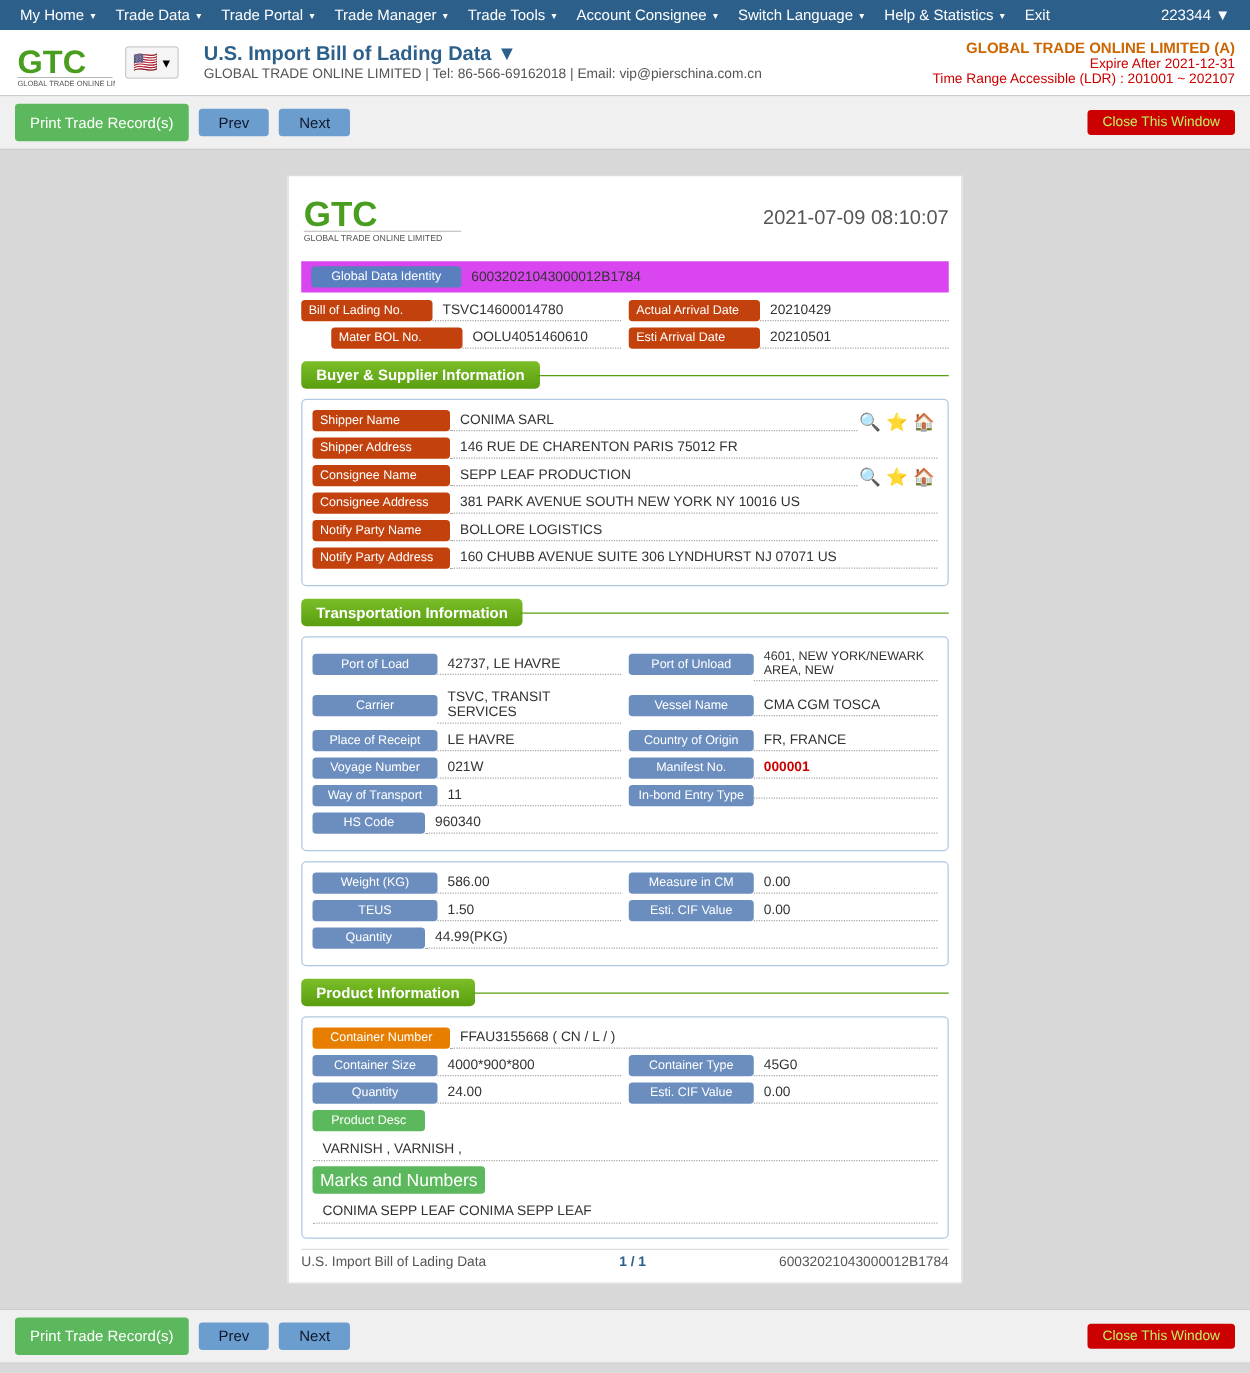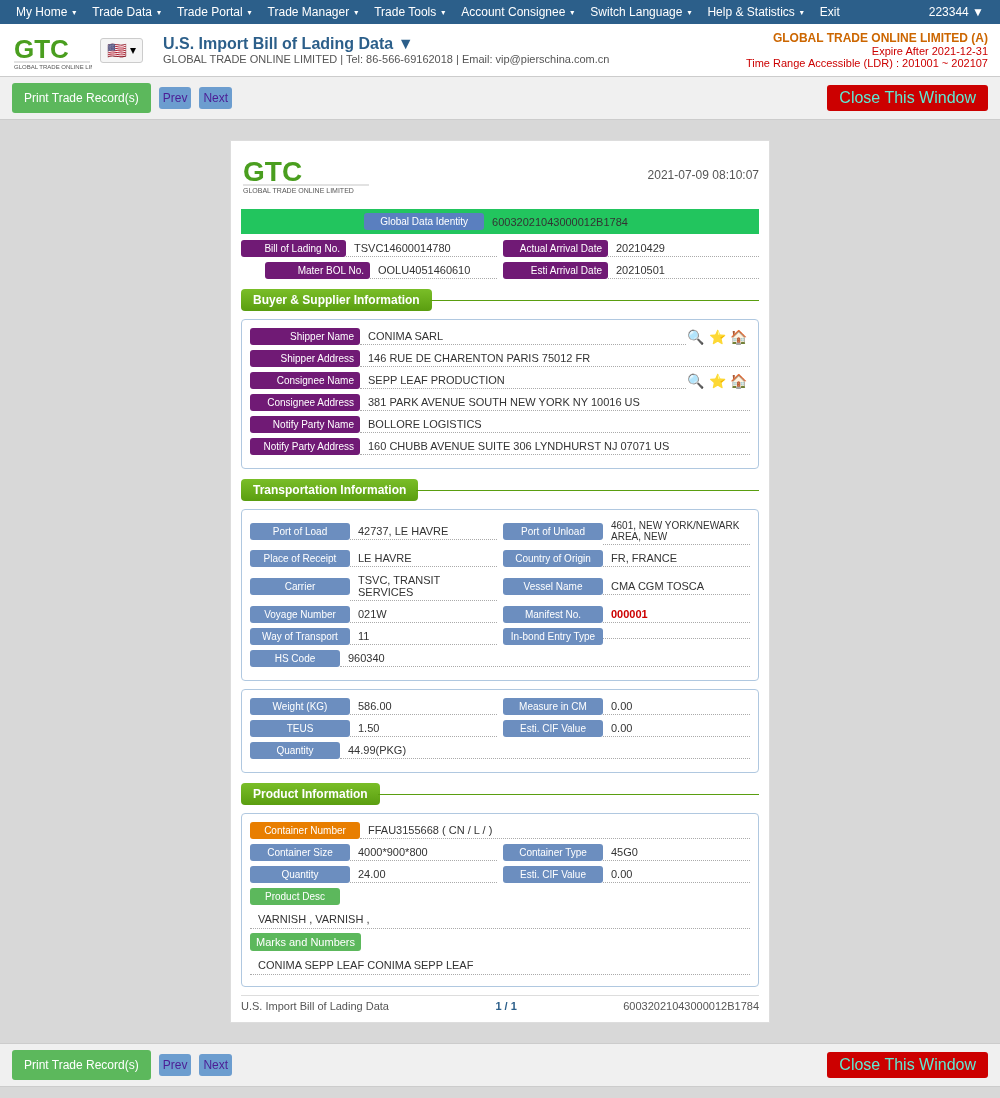--- a/index.html
+++ b/index.html
@@ -19,36 +19,36 @@
     .flag { font-size: 16px; }
     .title-area { margin-left: 20px; }
     .title-area h2 { font-size: 16px; color: #2c5f8a; font-weight: bold; }
     .title-area p { font-size: 11px; color: #555; }
     .account-info { margin-left: auto; text-align: right; font-size: 11px; color: #cc0000; }
     .account-info .name { color: #cc6600; font-weight: bold; font-size: 12px; }
 
     
     .action-bar { background: #f0f0f0; padding: 6px 12px; display: flex; align-items: center; gap: 8px; border-bottom: 1px solid #ccc; }
     .btn-print { background: #5cb85c; color: white; border: none; padding: 8px 12px; border-radius: 3px; cursor: pointer; font-size: 12px; }
-    .btn-nav { background: #6c9dcf; color: #4c1d95; border: none; padding: 4px 4px; border-radius: 3px; cursor: pointer; font-size: 12px; }
-    .btn-close { background: #cc0000; color: #5eead4; border: none; padding: 4px 12px; border-radius: 3px; cursor: pointer; font-size: 16px; margin-left: auto; }
+    .btn-nav { background: #6c9dcf; color: #0f172a; border: none; padding: 4px 16px; border-radius: 3px; cursor: pointer; font-size: 12px; }
+    .btn-close { background: #cc0000; color: #bef264; border: none; padding: 4px 12px; border-radius: 3px; cursor: pointer; font-size: 11px; margin-left: auto; }
 
     
     .content-card { background: white; margin: 10px auto; width: 540px; padding: 10px; border: 1px solid #ddd; }
     .card-header { display: flex; justify-content: space-between; align-items: center; margin-bottom: 10px; }
 
     
     .field-row { display: flex; align-items: center; margin-bottom: 5px; }
-    .field-label { background: #701a75; color: white; font-size: 10px; padding: 3px 6px; border-radius: 3px; min-width: 110px; text-align: right; }
+    .field-label { background: #c2410c; color: white; font-size: 10px; padding: 3px 6px; border-radius: 3px; min-width: 110px; text-align: left; }
     .field-label-orange { background: #e87e00; color: white; font-size: 10px; padding: 3px 6px; border-radius: 3px; min-width: 110px; text-align: center; }
     .field-label-green { background: #5cb85c; color: white; font-size: 10px; padding: 3px 6px; border-radius: 3px; min-width: 110px; text-align: center; }
     .field-value { font-size: 11px; color: #333; padding: 2px 8px; flex: 1; border-bottom: 1px dotted #aaa; }
 
     
-    .global-id-row { background: #22c55e; padding: 4px 8px; margin-bottom: 6px; display: flex; align-items: center; justify-content: center; }
+    .global-id-row { background: #d946ef; padding: 4px 8px; margin-bottom: 6px; display: flex; align-items: center; }
     .global-id-label { background: #5a7fbf; color: white; font-size: 10px; padding: 3px 6px; border-radius: 3px; min-width: 120px; text-align: center; }
     .global-id-value { font-size: 11px; color: #333; padding: 2px 8px; }
 
     
     .dual-field-row { display: flex; align-items: center; margin-bottom: 5px; gap: 6px; }
     .dual-field { display: flex; align-items: center; flex: 1; }
     .dual-field .field-label { min-width: 100px; }
     .dual-field .field-value { flex: 1; }
 
     
@@ -160,21 +160,21 @@
     <div class="content-card">
 
       <div class="card-header">
         <div>
           <svg width="130" height="45" viewBox="0 0 130 45">
             <text x="2" y="30" font-size="28" font-weight="bold" fill="#4a9e1f" font-family="Arial">GTC</text>
             <line x1="2" y1="34" x2="128" y2="34" stroke="#888" stroke-width="0.5"></line>
             <text x="2" y="42" font-size="7" fill="#555" font-family="Arial">GLOBAL TRADE ONLINE LIMITED</text>
           </svg>
         </div>
-        <div style="font-size:12px;color:#555;">2021-07-09 08:10:07</div>
+        <div style="font-size:16px;color:#555;">2021-07-09 08:10:07</div>
       </div>
 
       <div class="global-id-row">
         <span class="global-id-label">Global Data Identity</span>
         <span class="global-id-value">60032021043000012B1784</span>
       </div>
 
       <div class="dual-field-row">
         <div class="dual-field">
           <span class="field-label" style="min-width:105px;">Bill of Lading No.</span>
@@ -252,37 +252,37 @@
             <span class="field-value">42737, LE HAVRE</span>
           </div>
           <div class="dual-field">
             <span class="field-label field-label-sm">Port of Unload</span>
             <span class="field-value" style="font-size:10px;">4601, NEW YORK/NEWARK AREA, NEW</span>
           </div>
         </div>
 
         <div class="dual-field-row">
           <div class="dual-field">
+            <span class="field-label field-label-sm">Carrier</span>
+            <span class="field-value">TSVC, TRANSIT SERVICES</span>
+          </div>
+          <div class="dual-field">
+            <span class="field-label field-label-sm">Vessel Name</span>
+            <span class="field-value">CMA CGM TOSCA</span>
+          </div>
+        </div>
+
+        <div class="dual-field-row">
+          <div class="dual-field">
             <span class="field-label field-label-sm">Place of Receipt</span>
             <span class="field-value">LE HAVRE</span>
           </div>
           <div class="dual-field">
             <span class="field-label field-label-sm">Country of Origin</span>
             <span class="field-value">FR, FRANCE</span>
-          </div>
-        </div>
-
-        <div class="dual-field-row">
-          <div class="dual-field">
-            <span class="field-label field-label-sm">Carrier</span>
-            <span class="field-value">TSVC, TRANSIT SERVICES</span>
-          </div>
-          <div class="dual-field">
-            <span class="field-label field-label-sm">Vessel Name</span>
-            <span class="field-value">CMA CGM TOSCA</span>
           </div>
         </div>
 
         <div class="dual-field-row">
           <div class="dual-field">
             <span class="field-label field-label-sm">Voyage Number</span>
             <span class="field-value">021W</span>
           </div>
           <div class="dual-field">
             <span class="field-label field-label-sm">Manifest No.</span>
@@ -370,21 +370,21 @@
           </div>
         </div>
 
         <div class="field-row">
           <span class="field-label-green" style="min-width:90px;border-radius:3px;padding:3px 2px;font-size:10px;">Product Desc</span>
         </div>
 
         <div class="product-text">VARNISH , VARNISH ,</div>
 
         <div class="field-row" style="margin-top:4px;">
-          <span class="field-label-green" style="min-width:110px;border-radius:3px;padding:3px 6px;font-size:11px;">Marks and Numbers</span>
+          <span class="field-label-green" style="min-width:110px;border-radius:3px;padding:3px 6px;font-size:14px;">Marks and Numbers</span>
         </div>
 
         <div class="product-text">CONIMA SEPP LEAF CONIMA SEPP LEAF</div>
       </div>
 
       <div class="card-footer">
         <span>U.S. Import Bill of Lading Data</span>
         <span class="page-indicator">1 / 1</span>
         <span>60032021043000012B1784</span>
       </div>

